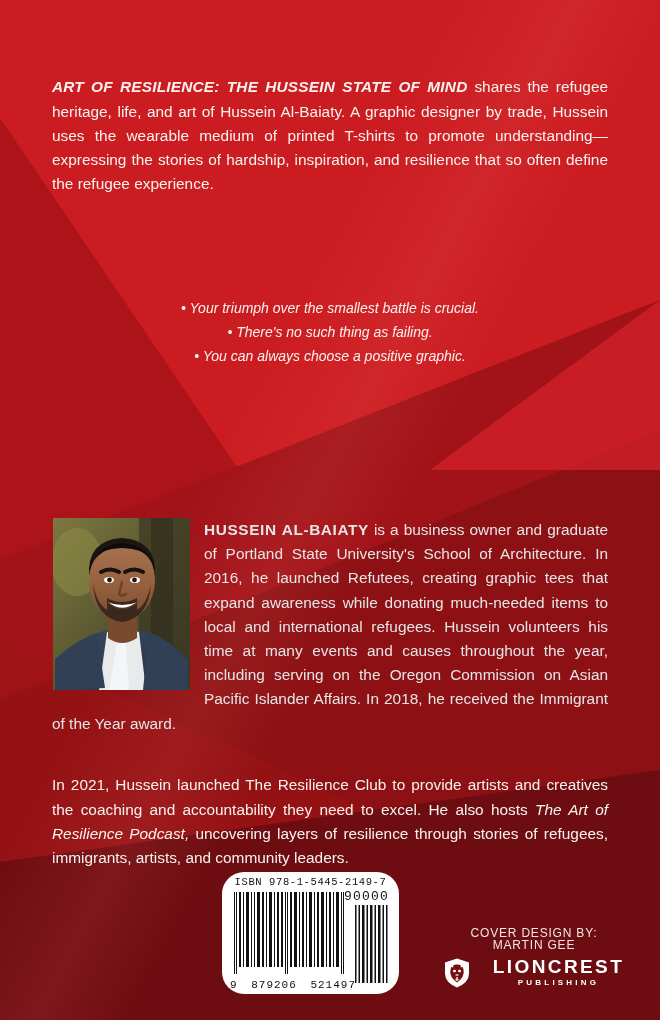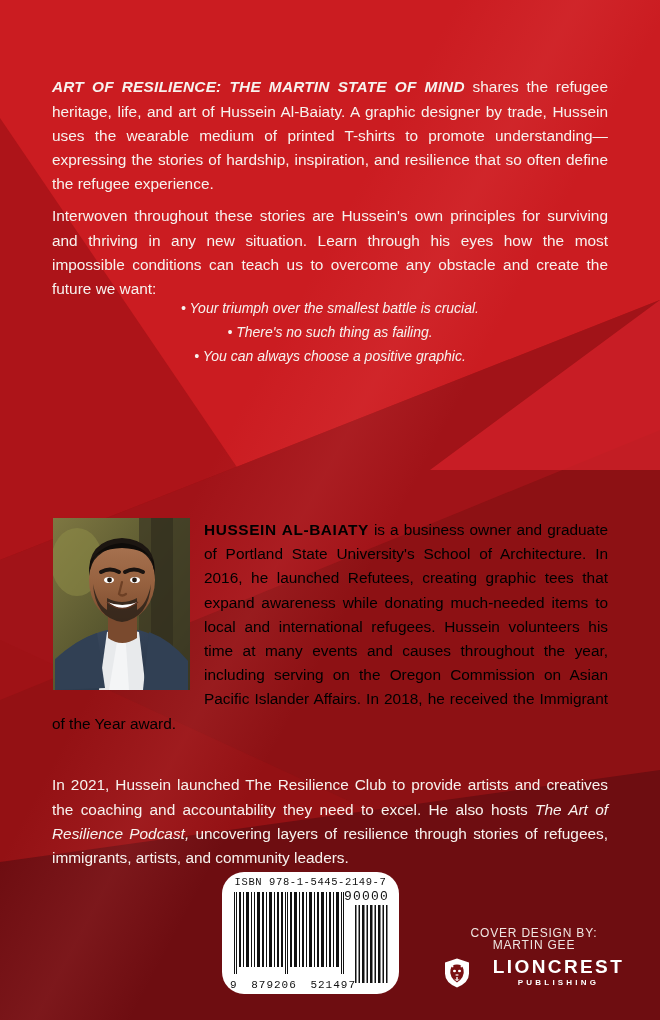--- a/index.html
+++ b/index.html
@@ -98,21 +98,21 @@
     overflow: hidden;
     background: #5c5236;
   }
   .author-photo svg { display:block; width: 137px; height: 172px; }
 
   .bio-wrap {
     position: absolute;
     left: 52px;
     top: 518px;
     width: 556px;
-    color: #000000;
+    color: #e5e5e5;
     font-size: 15.4px;
     line-height: 24.2px;
     text-align: justify;
     text-justify: inter-word;
   }
   .bio-float {
     float: left;
     width: 152px;
     height: 176px;
   }
@@ -237,23 +237,22 @@
   <div class="bg-layer bg-left-wedge"></div>
   <div class="bg-layer bg-dark-bot"></div>
   <div class="bg-layer bg-mid-wedge"></div>
   <div class="bg-layer bg-right-streak"></div>
   <div class="bg-layer bg-left-streak2"></div>
   <div class="bg-layer bg-deep-bot"></div>
   <div class="bg-layer bg-shine"></div>
 
   <div class="content">
 
-    <p class="blurb p1"><span class="strong-ital">ART OF RESILIENCE: THE MARTIN STATE OF MIND</span><span> shares the refugee heritage, life, and art of Hussein Al-Baiaty. A graphic designer by trade, Hussein uses the wearable medium of printed T-shirts to promote understanding—expressing the stories of hardship, inspiration, and resilience that so often define the refugee experience.</span></p>
-
-    <p class="blurb p2">Interwoven throughout these stories are Hussein's own principles for surviving and thriving in any new situation. Learn through his eyes how the most impossible conditions can teach us to overcome any obstacle and create the future we want:</p>
+    <p class="blurb p1"><span class="strong-ital">ART OF RESILIENCE: THE HUSSEIN STATE OF MIND</span><span> shares the refugee heritage, life, and art of Hussein Al-Baiaty. A graphic designer by trade, Hussein uses the wearable medium of printed T-shirts to promote understanding—expressing the stories of hardship, inspiration, and resilience that so often define the refugee experience.</span></p>
+
 
     <div class="bullets">
       <div>• Your triumph over the smallest battle is crucial.</div>
       <div>• There's no such thing as failing.</div>
       <div>• You can always choose a positive graphic.</div>
     </div>
 
 
     <div class="bio-wrap">
       <div class="bio-float"></div><b>HUSSEIN AL-BAIATY</b><span> is a business owner and graduate of Portland State University's School of Architecture. In 2016, he launched Refutees, creating graphic tees that expand awareness while donating much-needed items to local and international refugees. Hussein volunteers his time at many events and causes throughout the year, including serving on the Oregon Commission on Asian Pacific Islander Affairs. In 2018, he received the Immigrant of the Year award.</span>

